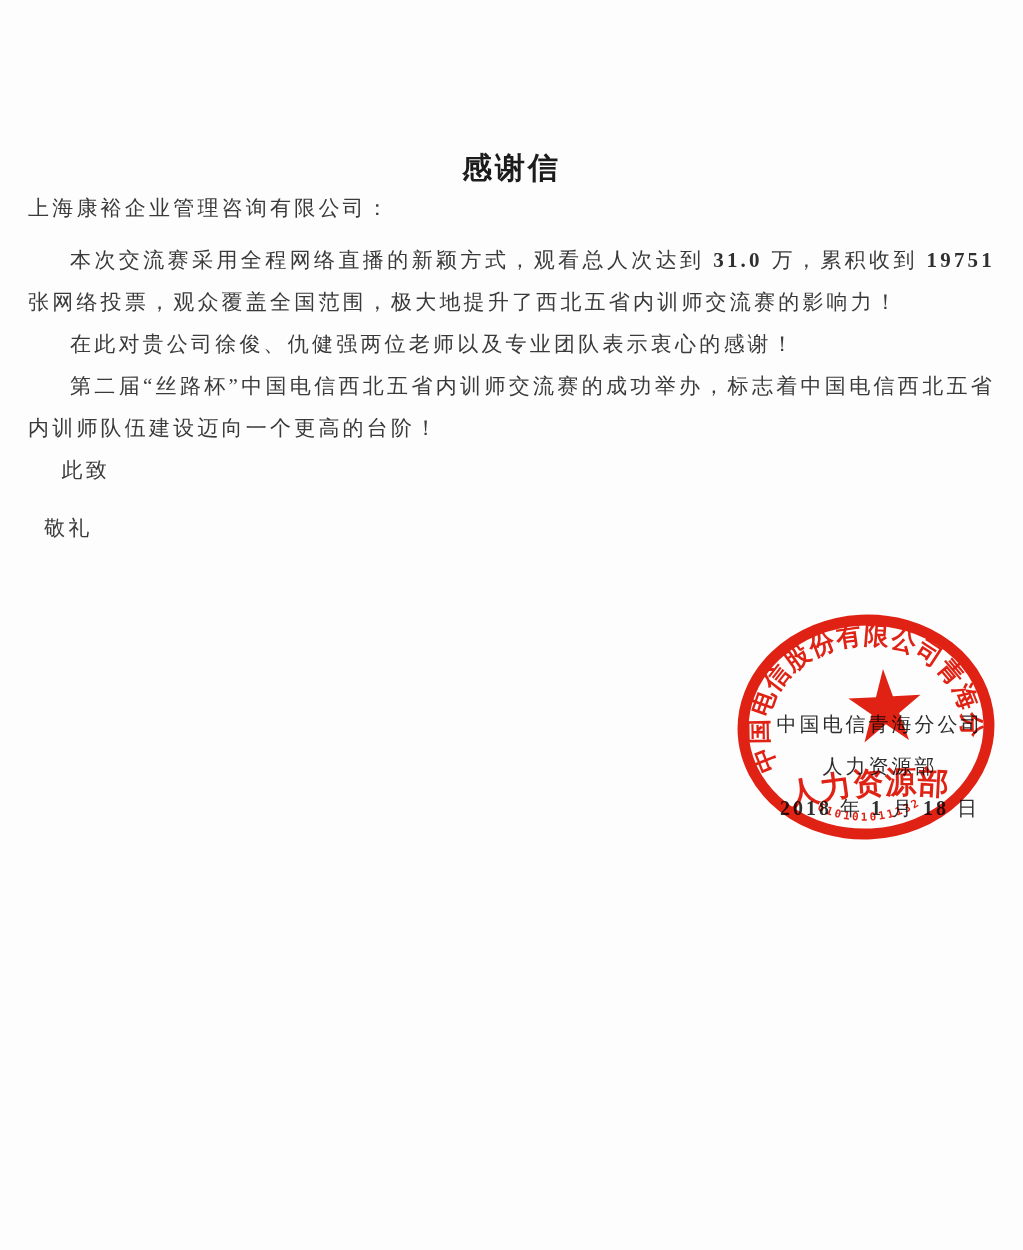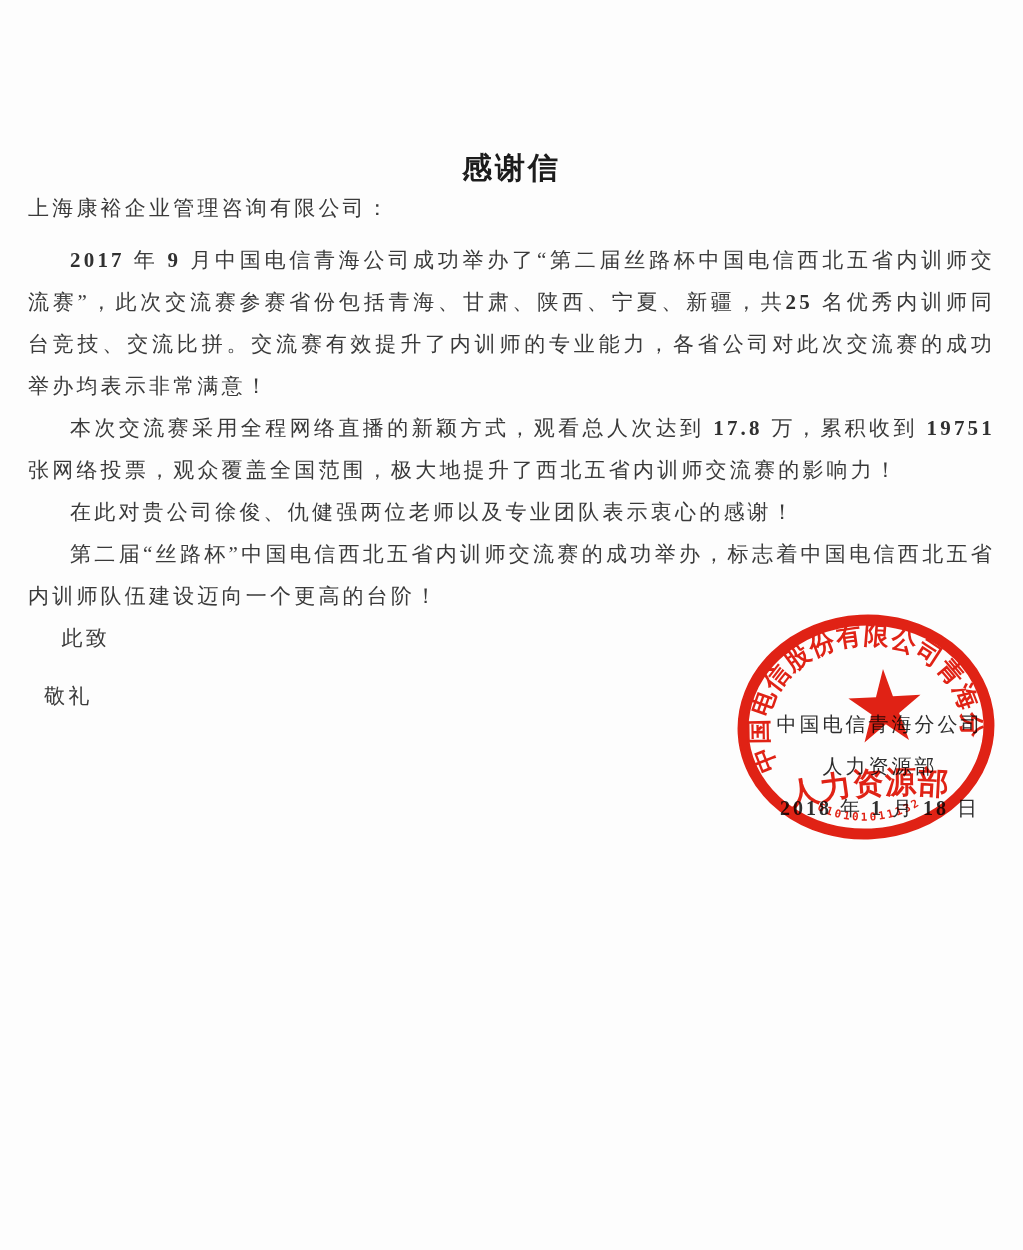--- a/index.html
+++ b/index.html
@@ -49,22 +49,21 @@
 </style>
 </head>
 <body>
 
 <div class="page">
 
   <div class="title">感谢信</div>
 
   <div class="body-text">
     <p class="salutation">上海康裕企业管理咨询有限公司：</p>
-    <p class="para num-bold"><b>2017</b> 年 <b>9</b> 月中国电信青海公司成功举办了“第二届丝路杯中国电信西北五省内训师交流赛”，此次交流赛参赛省份包括青海、甘肃、陕西、宁夏、新疆，共<b>25</b> 名优秀内训师同台竞技、交流比拼。交流赛有效提升了内训师的专业能力，各省公司对此次交流赛的成功举办均表示非常满意！</p>
-    <p class="para num-bold">本次交流赛采用全程网络直播的新颖方式，观看总人次达到 <b>17.8</b> 万，累积收到 <b>19751</b> 张网络投票，观众覆盖全国范围，极大地提升了西北五省内训师交流赛的影响力！</p>
+    <p class="para num-bold">本次交流赛采用全程网络直播的新颖方式，观看总人次达到 <b>31.0</b> 万，累积收到 <b>19751</b> 张网络投票，观众覆盖全国范围，极大地提升了西北五省内训师交流赛的影响力！</p>
     <p class="para num-bold">在此对贵公司徐俊、仇健强两位老师以及专业团队表示衷心的感谢！</p>
     <p class="para num-bold">第二届“丝路杯”中国电信西北五省内训师交流赛的成功举办，标志着中国电信西北五省内训师队伍建设迈向一个更高的台阶！</p>
     <p class="closing-cizhi">此致</p>
     <p class="closing-jingli">敬礼</p>
   </div>
 
   <div class="signature">
     <p class="sig-line">中国电信青海分公司</p>
     <p class="sig-line">人力资源部</p>
     <p class="sig-line num-bold"><b>2018</b> 年 <b>1</b> 月 <b>18</b> 日</p>

